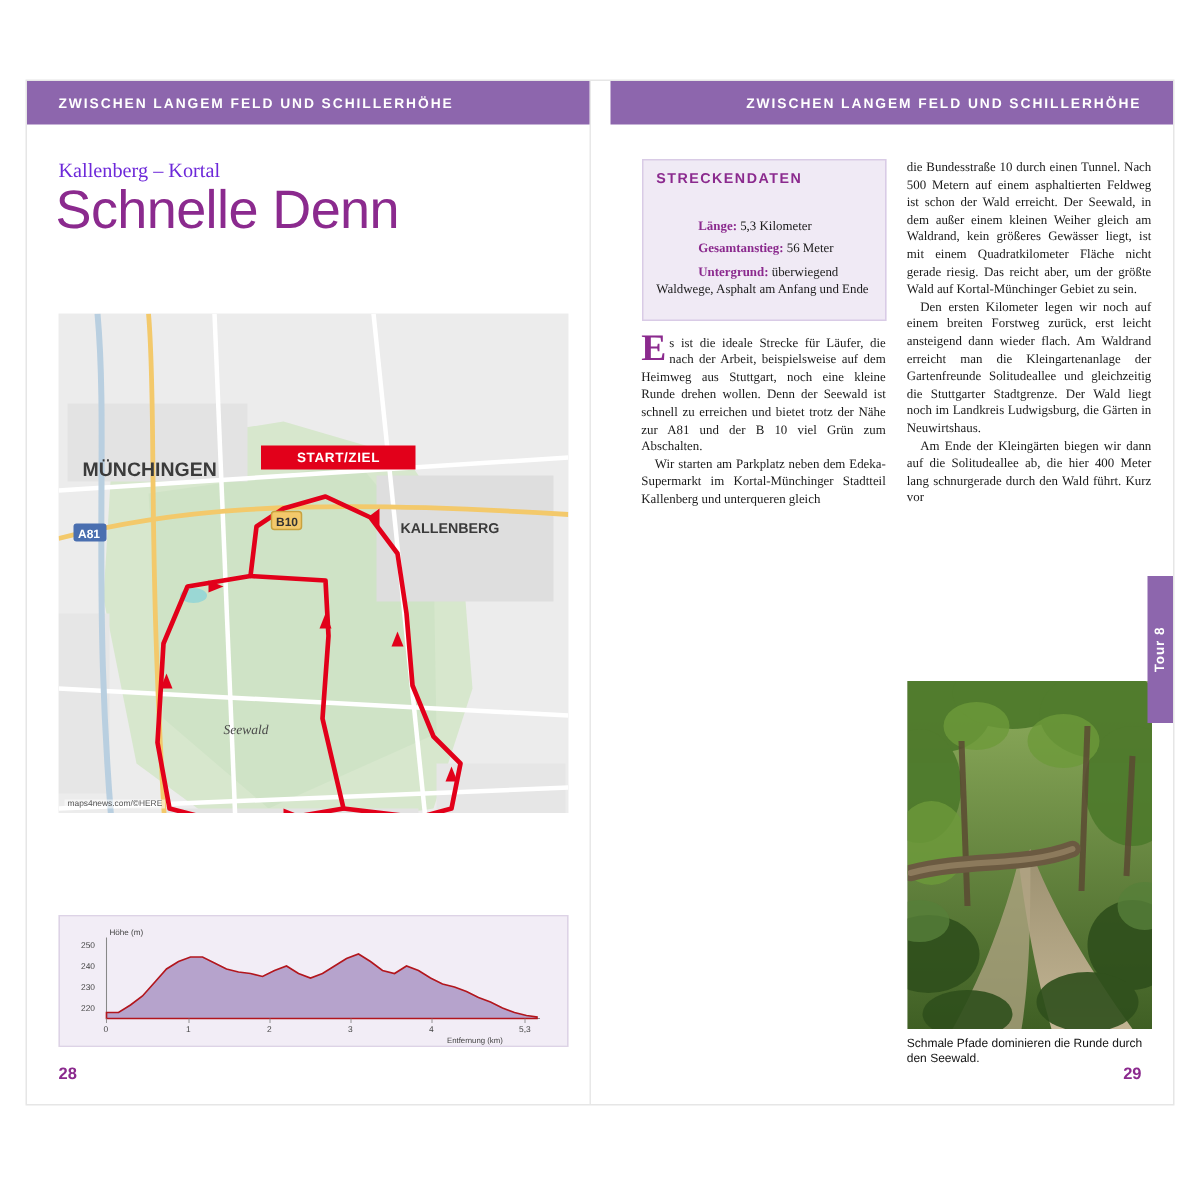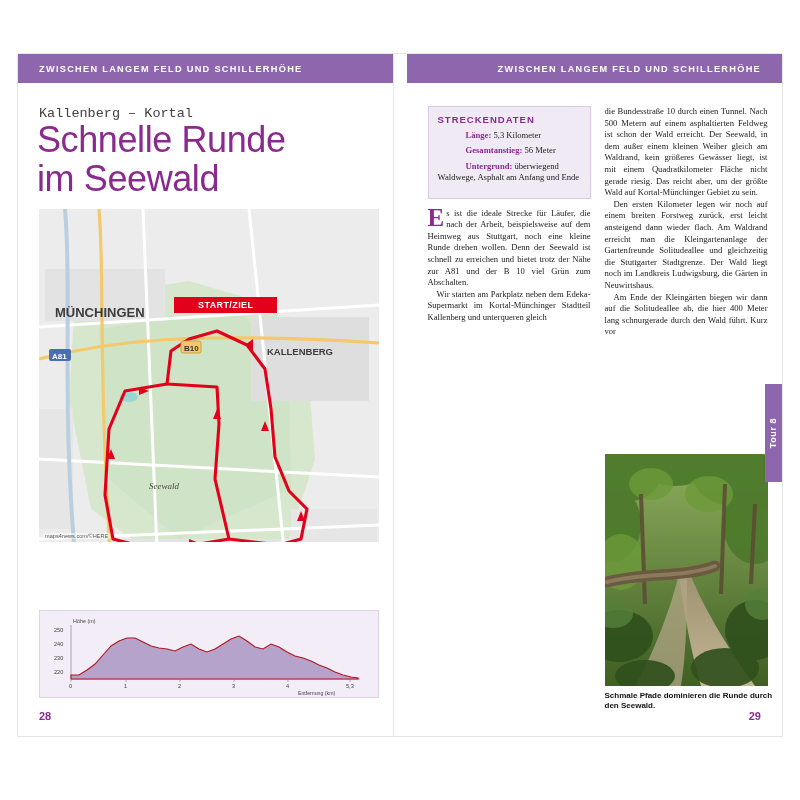--- a/index.html
+++ b/index.html
@@ -29,21 +29,21 @@
     font-size:9.2px;font-weight:bold;letter-spacing:1.3px;
     text-transform:uppercase;
   }
   .runhead-left span{margin-left:21px;}
   .runhead-right{justify-content:flex-end;}
   .runhead-right span{margin-right:21px;}
 
   
   .kicker{
     position:absolute;left:21px;top:52px;
-    font-size:13.5px;color:#404040;font-family:Liberation Mono, monospace;
+    font-size:13.5px;color:#6d28d9;font-family:Liberation Serif, serif;
   }
   .title{
     position:absolute;left:19px;top:66px;width:330px;
     font-size:36px;line-height:39px;color:#8b2a8e;
     font-family:"Liberation Sans",sans-serif;font-weight:normal;
     letter-spacing:-0.4px;
   }
   .map{
     position:absolute;left:21px;top:155px;width:340px;height:333px;
     background:#efefef;overflow:hidden;
@@ -65,21 +65,21 @@
   .cols{
     position:absolute;left:21px;top:52px;width:340px;
     display:flex;gap:14px;
   }
   .col{width:163px;}
   .facts{
     background:#f0eaf5;border:1px solid #d9cbe6;box-sizing:border-box;
     padding:7px 9px 10px 9px;
   }
   .facts h3{
-    margin:0 0 5px 0;font-size:9.5px;color:#8b2a8e;letter-spacing:1px;
+    margin:0 0 20px 0;font-size:9.5px;color:#8b2a8e;letter-spacing:1px;
     text-transform:uppercase;font-weight:bold;
   }
   .facts p{
     margin:0 0 4px 0;font-size:8.6px;line-height:11.4px;color:#1a1a1a;
     font-family:"Liberation Serif",serif;
   }
   .facts b{font-weight:bold;color:#8b2a8e;padding-left:28px;}
   .body p{
     margin:0;font-size:8.6px;line-height:11.6px;color:#1a1a1a;
     font-family:"Liberation Serif",serif;text-align:justify;
@@ -90,21 +90,21 @@
     padding-right:2px;font-family:"Liberation Serif",serif;
   }
   .lead{margin-top:9px;}
   .photo{
     position:absolute;left:198px;top:400px;width:163px;height:232px;
     overflow:hidden;background:#3d5a22;
   }
   .photo svg{display:block;}
   .caption{
     position:absolute;left:198px;top:637px;width:170px;
-    font-size:8px;font-weight:bold;color:#111;line-height:10px;
+    font-size:8px;font-weight:normal;color:#111;line-height:10px;
   }
   .tourtab{
     position:absolute;right:0;top:330px;width:17px;height:98px;
     background:#8d66ad;color:#fff;
     display:flex;align-items:center;justify-content:center;
   }
   .tourtab span{
     transform:rotate(-90deg);white-space:nowrap;font-size:9px;font-weight:bold;letter-spacing:0.6px;
   }
   .map-attr{
@@ -122,22 +122,21 @@
 <div class="spread">
 
   <div class="page page-left">
     <div class="runhead runhead-left">
       <span>ZWISCHEN LANGEM FELD UND SCHILLERHÖHE</span>
     </div>
 
     <div class="kicker">Kallenberg – Kortal</div>
 
     <div class="title">
-      <div>Schnelle Runde</div>
-      <div>im Seewald</div>
+      <div>Schnelle Denn</div>
     </div>
 
     <div class="map">
       <svg width="340" height="389" viewBox="0 0 340 389" xmlns="http://www.w3.org/2000/svg">
         <rect x="0" y="0" width="340" height="389" fill="#ececec"></rect>
 
         <path d="M36 90 L150 72 L232 96 L268 150 L276 250 L250 330 L120 350 L52 300 L30 190 Z" fill="#d7e7cd"></path>
         <path d="M60 120 L200 100 L250 160 L252 280 L140 330 L70 270 Z" fill="#cfe3c6"></path>
 
         <rect x="6" y="60" width="120" height="52" fill="#e3e3e3"></rect>

